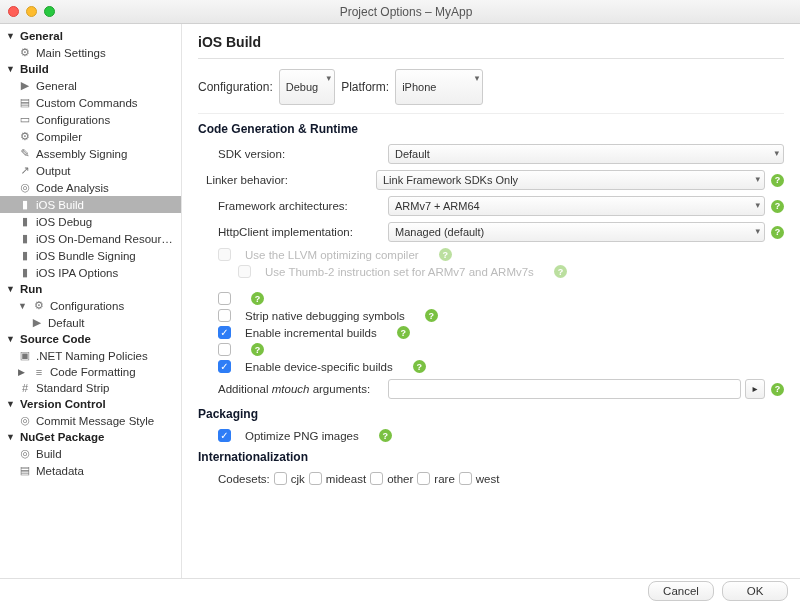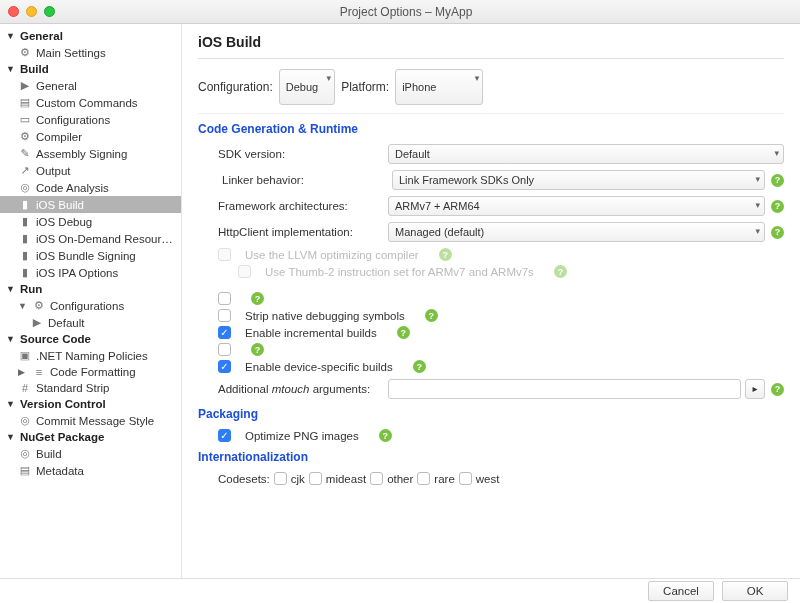--- a/index.html
+++ b/index.html
@@ -19,37 +19,37 @@
 .tree-item .arrow { width:10px; color:#666; font-size:9px;}
 .tree-item.group .arrow { color:#333;}
 .tree-item .ico { width:14px; text-align:center; color:#777; font-size:11px;}
 .tree-item.selected .ico { color:#fff;}
 .tree-item .lbl { flex:1; white-space:nowrap; overflow:hidden; text-overflow:ellipsis;}
 .indent1 { padding-left:18px;}
 .indent2 { padding-left:30px;}
 .main { flex:1; padding: 10px 16px 0 16px; overflow:hidden;}
 .page-title { font-size:14px; font-weight:bold; border-bottom:1px solid #e0e0e0; padding-bottom:8px; margin-bottom:10px; color:#222;}
 .toprow { display:flex; align-items:center; gap:6px; margin-bottom:8px;}
-.section-head { font-weight:bold; font-size:12px; margin:8px 0 8px 0; color:#1d4ed8;}
+.section-head { font-weight:bold; font-size:12px; margin:8px 0 8px 0; color:#0f172a;}
 hr.sep { border:none; border-top:1px solid #eee; margin:2px 0 8px 0;}
 .form-row { display:flex; align-items:center; margin-bottom:6px;}
 .form-label { width:170px; font-size:11.5px; color:#333;}
 .select { flex:1; height:20px; border:1px solid #ccc; border-radius:3px; background:linear-gradient(#fefefe,#f0f0f0); padding:0 18px 0 6px; font-size:11px; position:relative; display:flex; align-items:center;}
 .select .caret { position:absolute; right:4px; top:3px; font-size:9px; color:#666;}
 .help { width:13px; height:13px; border-radius:50%; background:#7ac142; color:#fff; font-size:9px; display:flex; align-items:center; justify-content:center; margin-left:6px; font-weight:bold;}
 .cbrow { display:flex; align-items:center; margin:4px 0 4px 20px; font-size:11.5px; gap:14px;}
 .cbrow.disabled { color:#bbb;}
 .cb { width:13px; height:13px; border:1px solid #bbb; border-radius:3px; background:#fff; display:flex; align-items:center; justify-content:center; font-size:10px;}
 .cb.checked { background:#2e7df6; border-color:#2e7df6; color:#fff;}
 .cb.disabled { border-color:#e0e0e0; background:#fafafa;}
 .textinput { flex:1; height:20px; border:1px solid #ccc; border-radius:3px; background:#fff; padding:0 4px; font-size:11px;}
 .minibtn { width:20px; height:20px; border:1px solid #ccc; border-radius:3px; background:linear-gradient(#fefefe,#f0f0f0); margin-left:4px; text-align:center; line-height:17px; font-size:10px;}
 .codesets { display:flex; align-items:center; gap:4px; margin-left:20px; font-size:11.5px;}
 .footer { height:25px; border-top:1px solid #e0e0e0; display:flex; justify-content:flex-end; align-items:center; padding:0 12px; gap:8px;}
-.btn { min-width:66px; height:20px; border:1px solid #ccc; border-radius:2px; background:linear-gradient(#fefefe,#f0f0f0); font-size:11.5px; text-align:center; line-height:18px;}
+.btn { min-width:66px; height:20px; border:1px solid #ccc; border-radius:8px; background:linear-gradient(#fefefe,#f0f0f0); font-size:11.5px; text-align:center; line-height:18px;}
 .sml-select { height:36px; border:1px solid #ccc; border-radius:3px; background:linear-gradient(#fefefe,#f0f0f0); padding:0 16px 0 6px; font-size:11px; position:relative; display:flex; align-items:center; min-width:50px;}
 .sml-select .caret{ position:absolute; right:3px; top:3px; font-size:9px; color:#666;}
 .italic { font-style: italic; }
 </style>
 </head>
 <body>
 
 <div class="titlebar">
   <div class="traffic">
     <div class="dot red"></div>
@@ -198,21 +198,21 @@
 
     <div class="section-head">Code Generation &amp; Runtime</div>
 
     <div class="form-row" style="margin-left:20px">
       <div class="form-label">SDK version:</div>
       <div class="select">
           <span>Default</span>
           <span class="caret">▾</span>
         </div>
     </div>
-    <div class="form-row" style="margin-left:24px">
+    <div class="form-row" style="margin-left:8px">
       <div class="form-label">Linker behavior:</div>
       <div class="select">
           <span>Link Framework SDKs Only</span>
           <span class="caret">▾</span>
         </div>
       <div class="help">?</div>
     </div>
     <div class="form-row" style="margin-left:20px">
       <div class="form-label">Framework architectures:</div>
       <div class="select">

